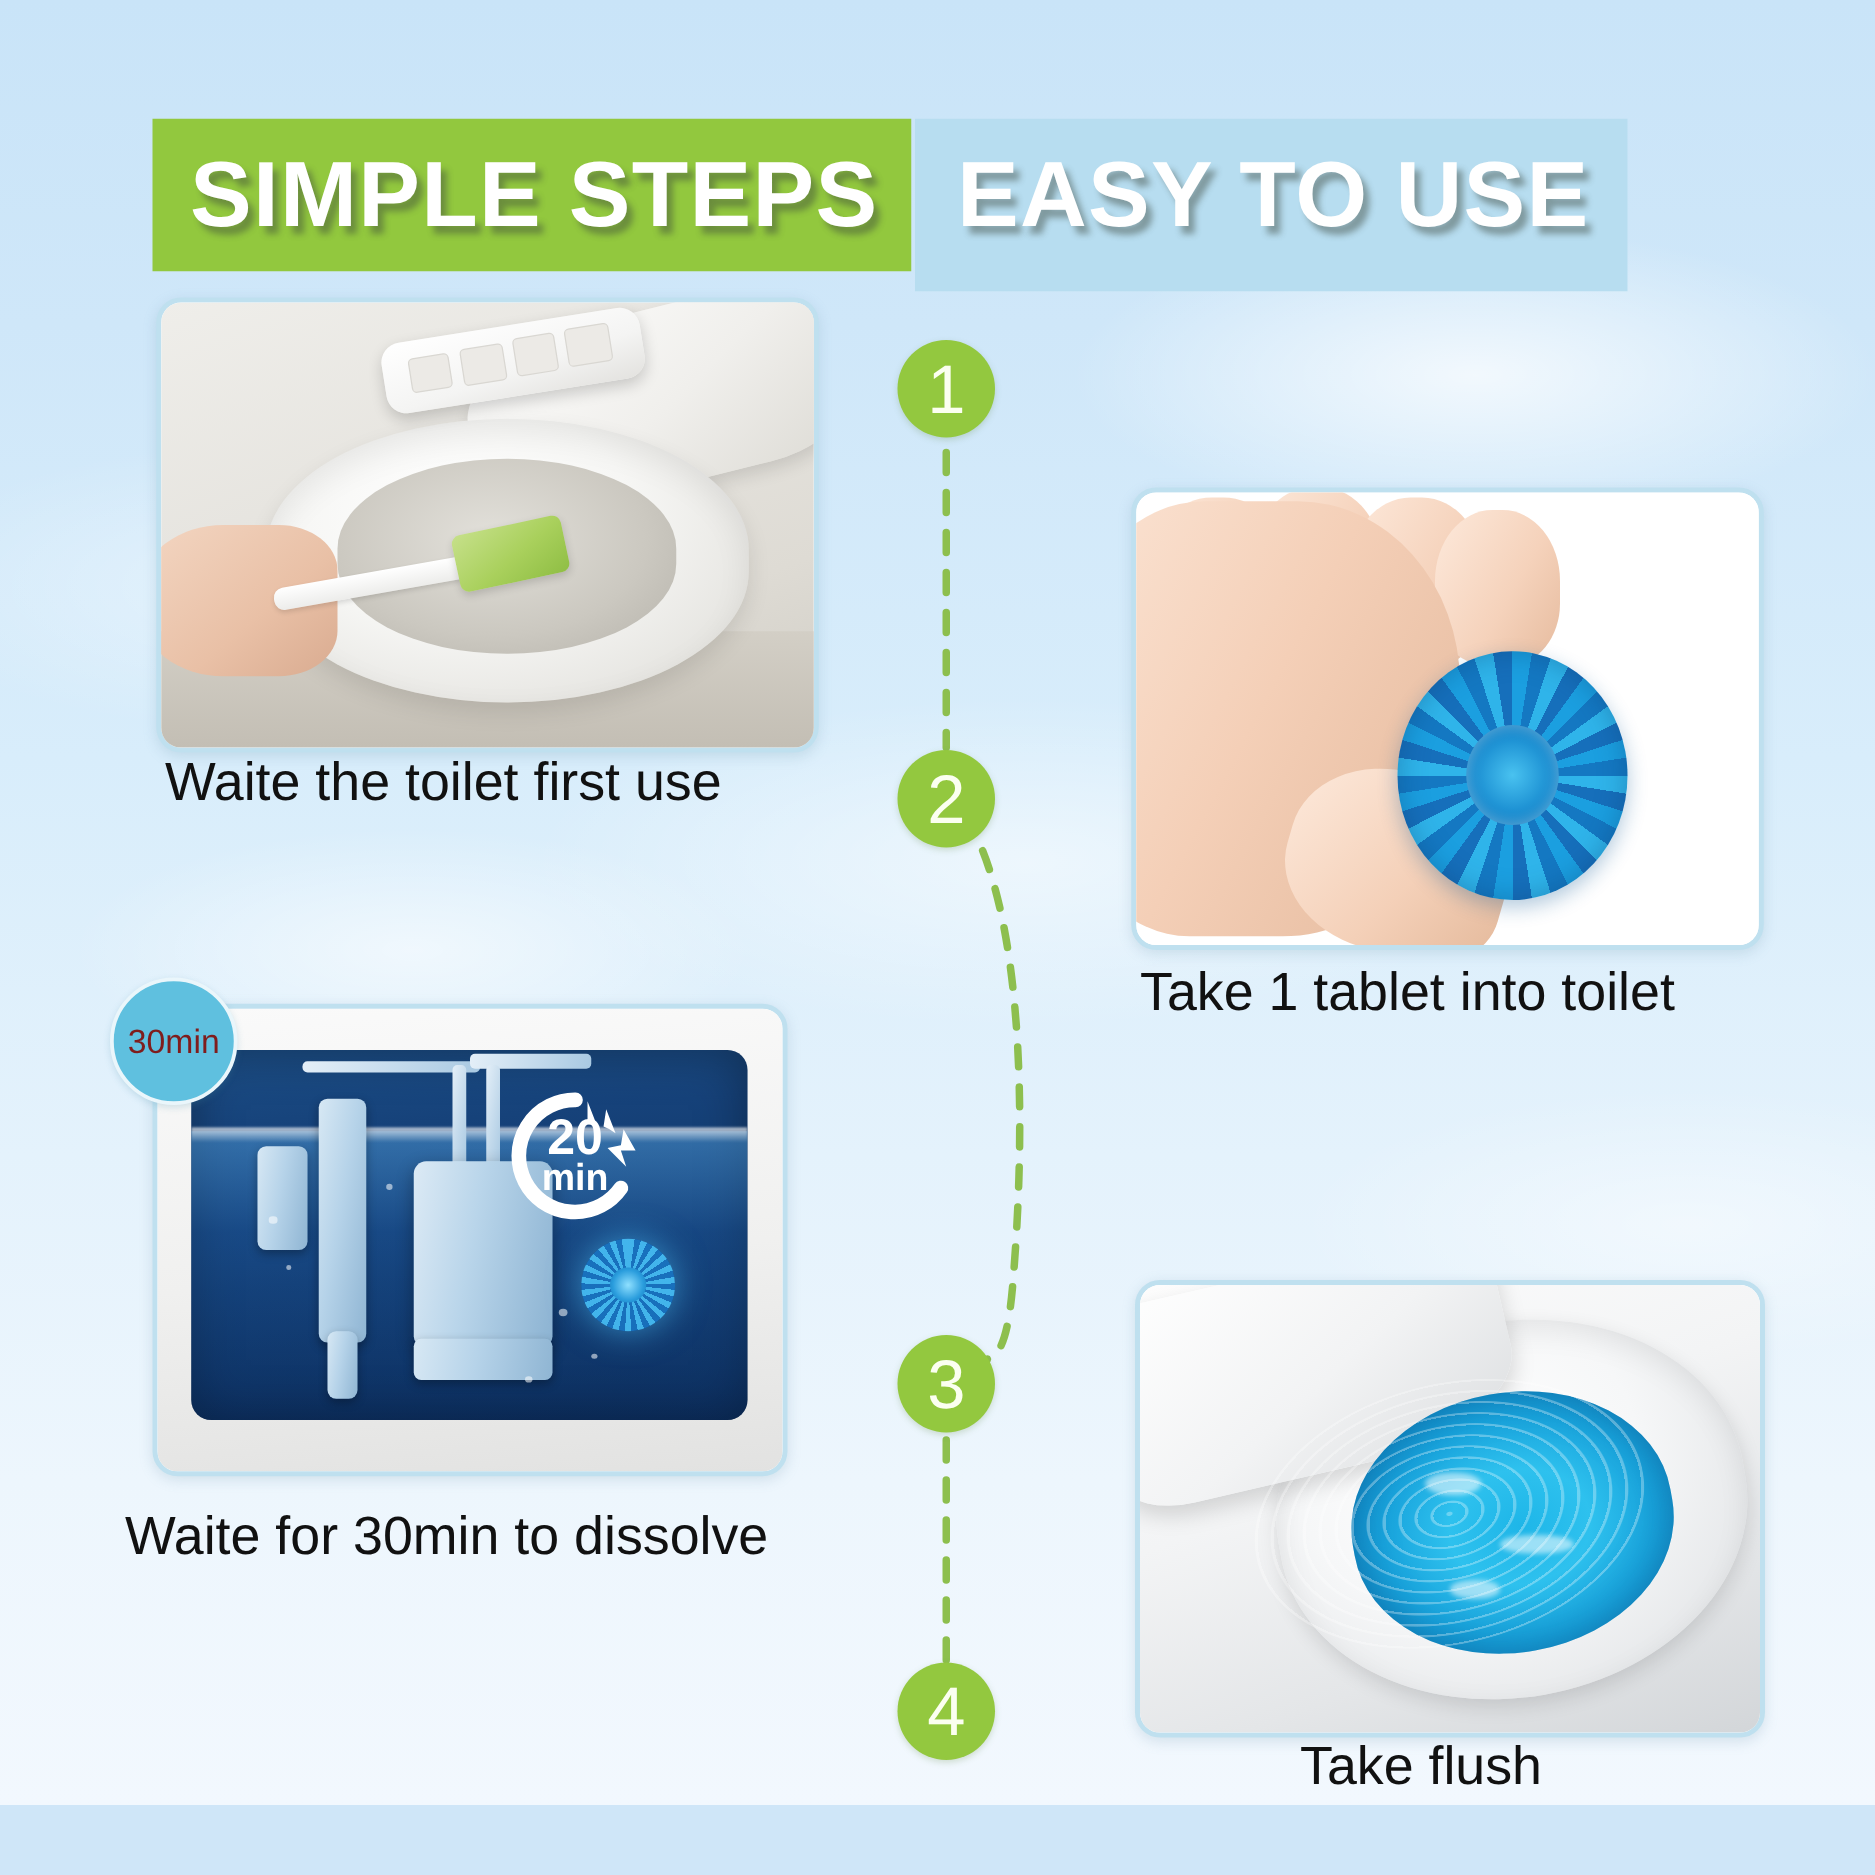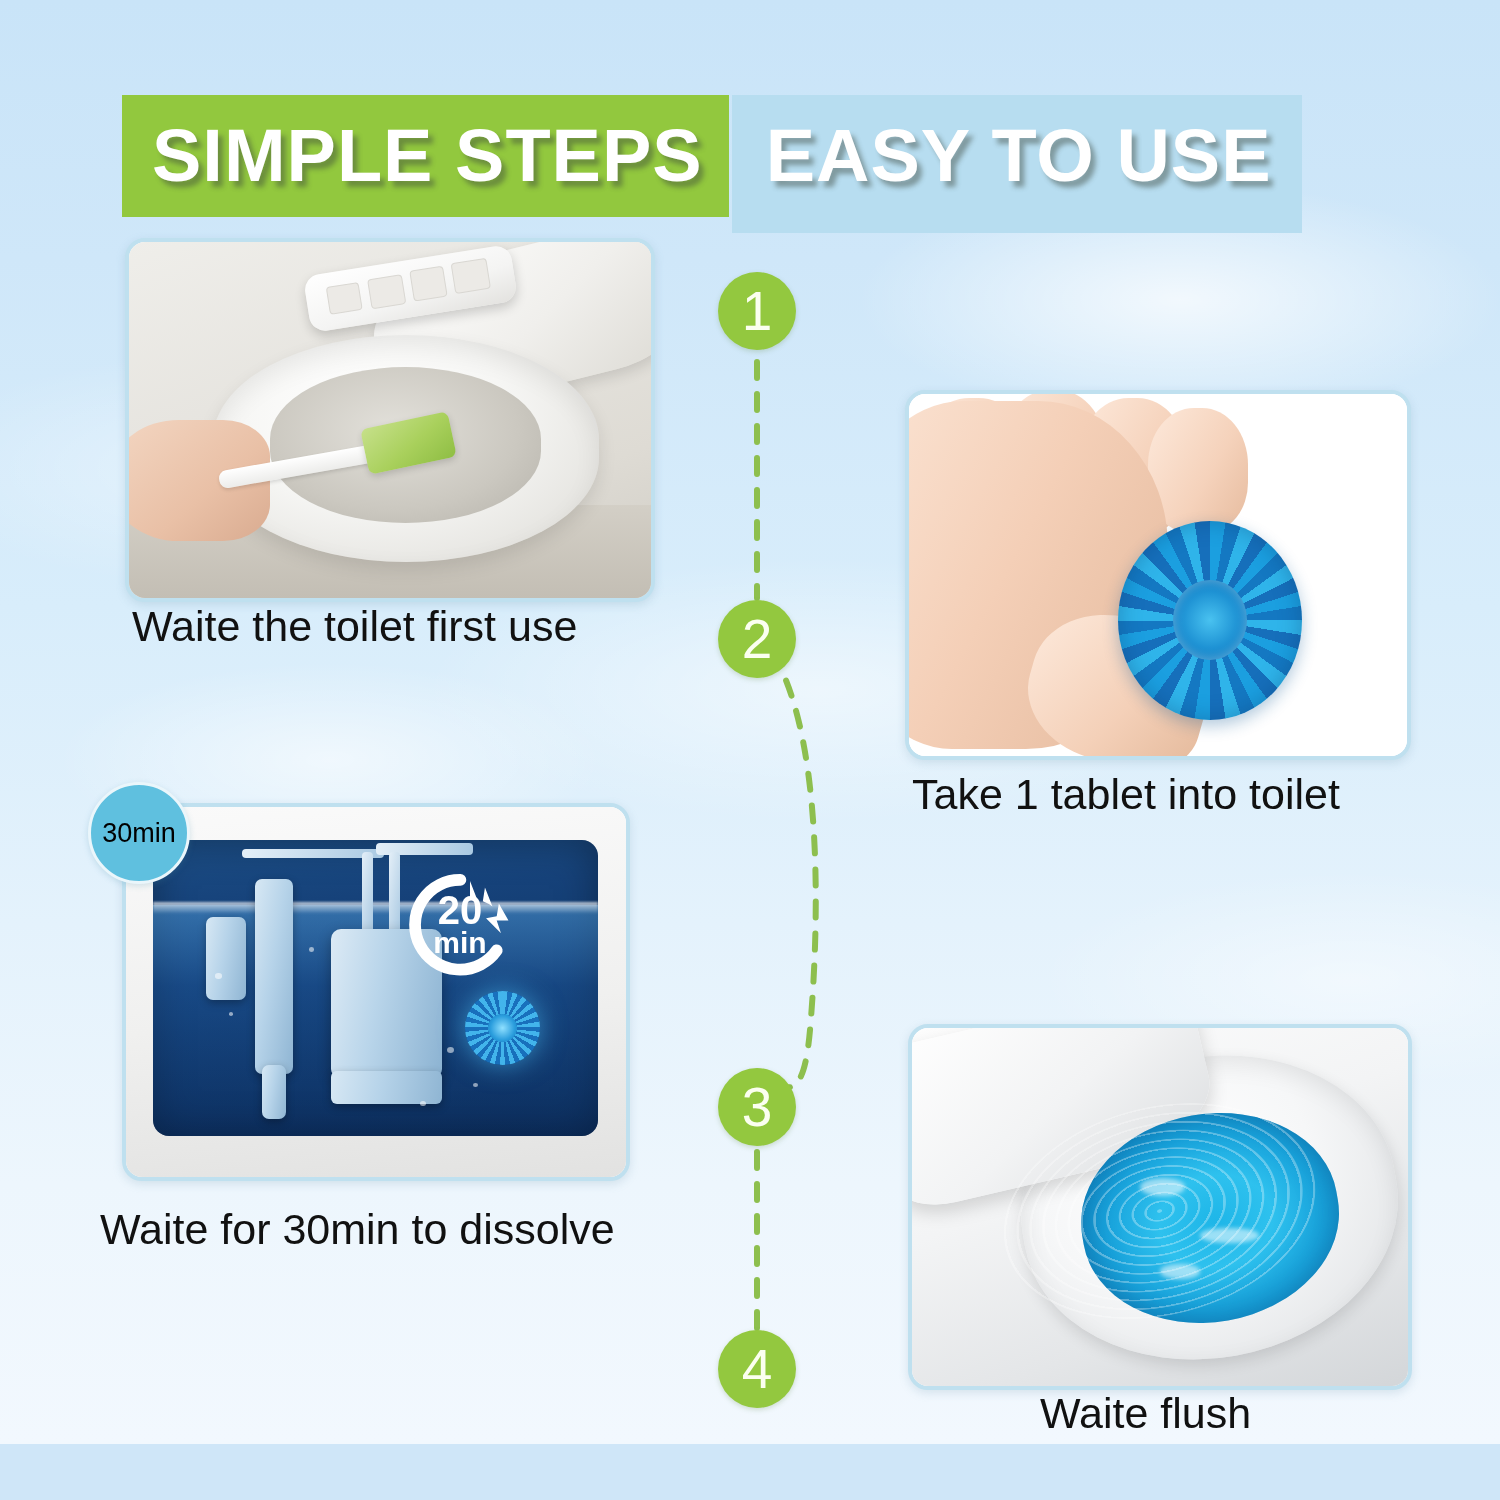--- a/index.html
+++ b/index.html
@@ -43,21 +43,21 @@
   
   .step{position:absolute;width:78px;height:78px;border-radius:50%;
         background:#93c83f;color:#fbfff0;display:flex;align-items:center;
         justify-content:center;font-size:55px;font-weight:400;
         font-family:"Liberation Sans", sans-serif;
         box-shadow:0 2px 5px rgba(100,140,70,.25);}
   .connector{position:absolute;pointer-events:none;}
 
   
   .badge30{position:absolute;width:96px;height:96px;border-radius:50%;
-           background:#5fc0df;border:3px solid #eaf6fb;color:#000000;
+           background:#5fc0df;border:3px solid #eaf6fb;color:#7f1d1d;
            display:flex;align-items:center;justify-content:center;
            font-size:27px;font-family:"Liberation Sans", sans-serif;
            box-shadow:0 2px 6px rgba(70,140,170,.22);}
 
   
   .p1-bg{position:absolute;inset:0;
     background:linear-gradient(160deg,#efeeea 0%,#e6e4df 40%,#dedbd4 72%,#cfccc4 100%);}
   .p1-floor{position:absolute;left:0;bottom:0;width:100%;height:26%;
     background:linear-gradient(180deg,#d3cfc6 0%,#c3beb4 100%);}
   .p1-bowl{position:absolute;left:16%;top:26%;width:74%;height:64%;
@@ -280,16 +280,16 @@
       <div class="p4-bg"></div>
       <div class="p4-rim"></div>
       <div class="p4-lid"></div>
       <div class="p4-water"></div>
       <div class="p4-swirl"></div>
       <div class="p4-hi" style="left:46%;top:42%;width:9%;height:5%;"></div>
       <div class="p4-hi" style="left:58%;top:56%;width:12%;height:4%;"></div>
       <div class="p4-hi" style="left:50%;top:66%;width:8%;height:4%;"></div>
     </div>
   </div>
-  <div class="caption" style="left:1040px;top:1392px;">Waite flush</div>
+  <div class="caption" style="left:1040px;top:1392px;">Take flush</div>
   <div class="step" style="left:718px;top:1330px;">4</div>
 
 </div>
 
 </body></html>

